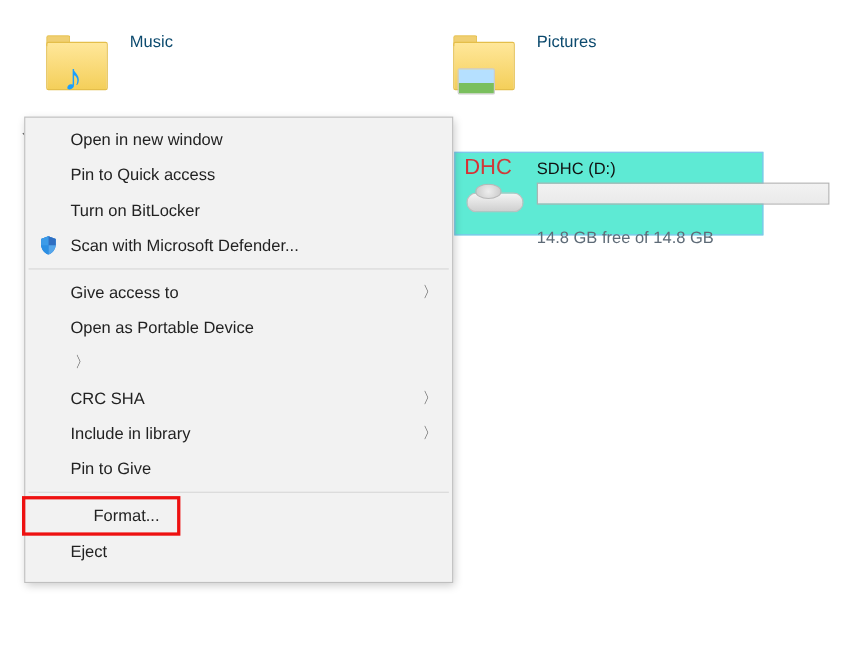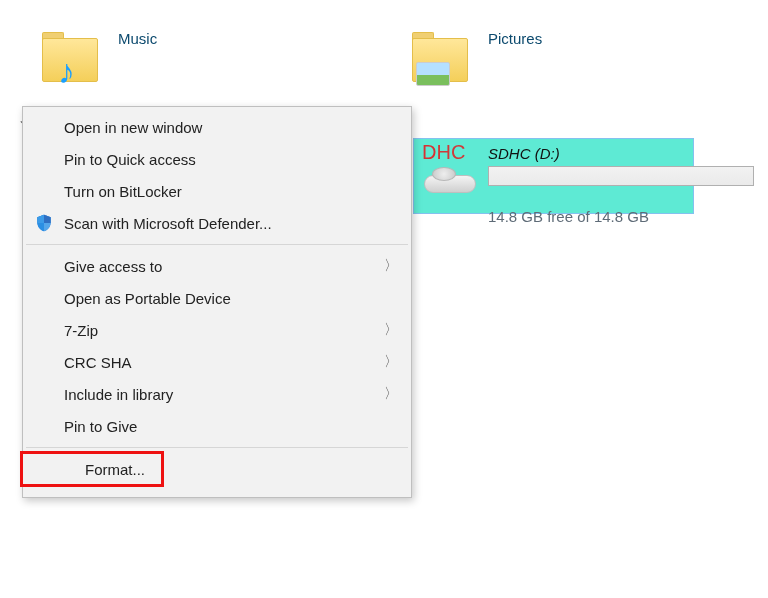--- a/index.html
+++ b/index.html
@@ -22,21 +22,21 @@
       background:#5eead4; border:1px solid #84c1ef; display:flex; }
     .drive-icon { width:58px; height:60px; position:relative; margin-right:8px; flex:0 0 58px; }
     .sdhc-txt { position:absolute; top:-4px; left:0; font-family: "Arial Black", sans-serif; font-size:20px; }
     .sdhc-txt .s { color:#d83034; }
     .sdhc-txt .hc { color:#cf3a3a; font-size:20px; }
     .drive-base { position:absolute; top:30px; left:2px; width:52px; height:18px; border-radius:9px;
       background:linear-gradient(180deg,#f4f4f4,#cfcfcf); border:1px solid #bfbfbf; }
     .drive-disc { position:absolute; top:22px; left:10px; width:24px; height:14px; border-radius:50%;
       background:radial-gradient(circle,#eee,#c8c8c8); border:1px solid #b8b8b8; }
     .drive-info { flex:1; }
-    .drive-title { color:#111; font-size:15px;font-style:italic; }
+    .drive-title { color:#111; font-size:15px; }
     .drive-bar { margin-top:4px; width:266px; height:20px; border:1px solid #b0b0b0;
       background:linear-gradient(180deg,#f2f2f2,#eaeaea); }
     .drive-free { margin-top:22px; color:#5e6b77; font-size:15px; }
 
     
     .ctx-menu { position:absolute; left:22px; top:106px; width:390px; background:#f2f2f2; border:1px solid #bfbfbf;
       box-shadow:2px 3px 8px rgba(0,0,0,.22); padding:4px 1px 12px 1px; }
     .ctx-row { display:flex; align-items:center; height:32px; padding:0 12px 0 10px; cursor:default; position:relative; }
     .ctx-icon-slot { width:30px; flex:0 0 30px; display:flex; align-items:center; justify-content:flex-start; }
     .ctx-label { flex:1; color:#222; font-size:15px; }
@@ -121,21 +121,20 @@
       <span class="ctx-label">Give access to</span>
       <span class="ctx-sub">〉</span>
   </div>
   <div class="ctx-row">
     <span class="ctx-icon-slot"></span>
       <span class="ctx-label">Open as Portable Device</span>
       <span class="ctx-sub"></span>
   </div>
   <div class="ctx-row">
     <span class="ctx-icon-slot"></span>
-      <span class="ctx-label">7-Zip</span>
       <span class="ctx-sub">〉</span>
   </div>
   <div class="ctx-row">
     <span class="ctx-icon-slot"></span>
       <span class="ctx-label">CRC SHA</span>
       <span class="ctx-sub">〉</span>
   </div>
   <div class="ctx-row">
     <span class="ctx-icon-slot"></span>
       <span class="ctx-label">Include in library</span>
@@ -146,15 +145,20 @@
       <span class="ctx-label">Pin to Give</span>
       <span class="ctx-sub"></span>
   </div>
   <div class="ctx-sep"></div>
   <div class="ctx-row" data-highlight="true">
     <span class="ctx-icon-slot"></span>
       <span class="ctx-label">Format...</span>
       <span class="ctx-sub"></span>
     <span class="hl-red"></span>
   </div>
+  <div class="ctx-row">
+    <span class="ctx-icon-slot"></span>
+      <span class="ctx-label">Eject</span>
+      <span class="ctx-sub"></span>
+  </div>
 </div>
 
 <span class="ct-text">ct</span>
 
 </body></html>

